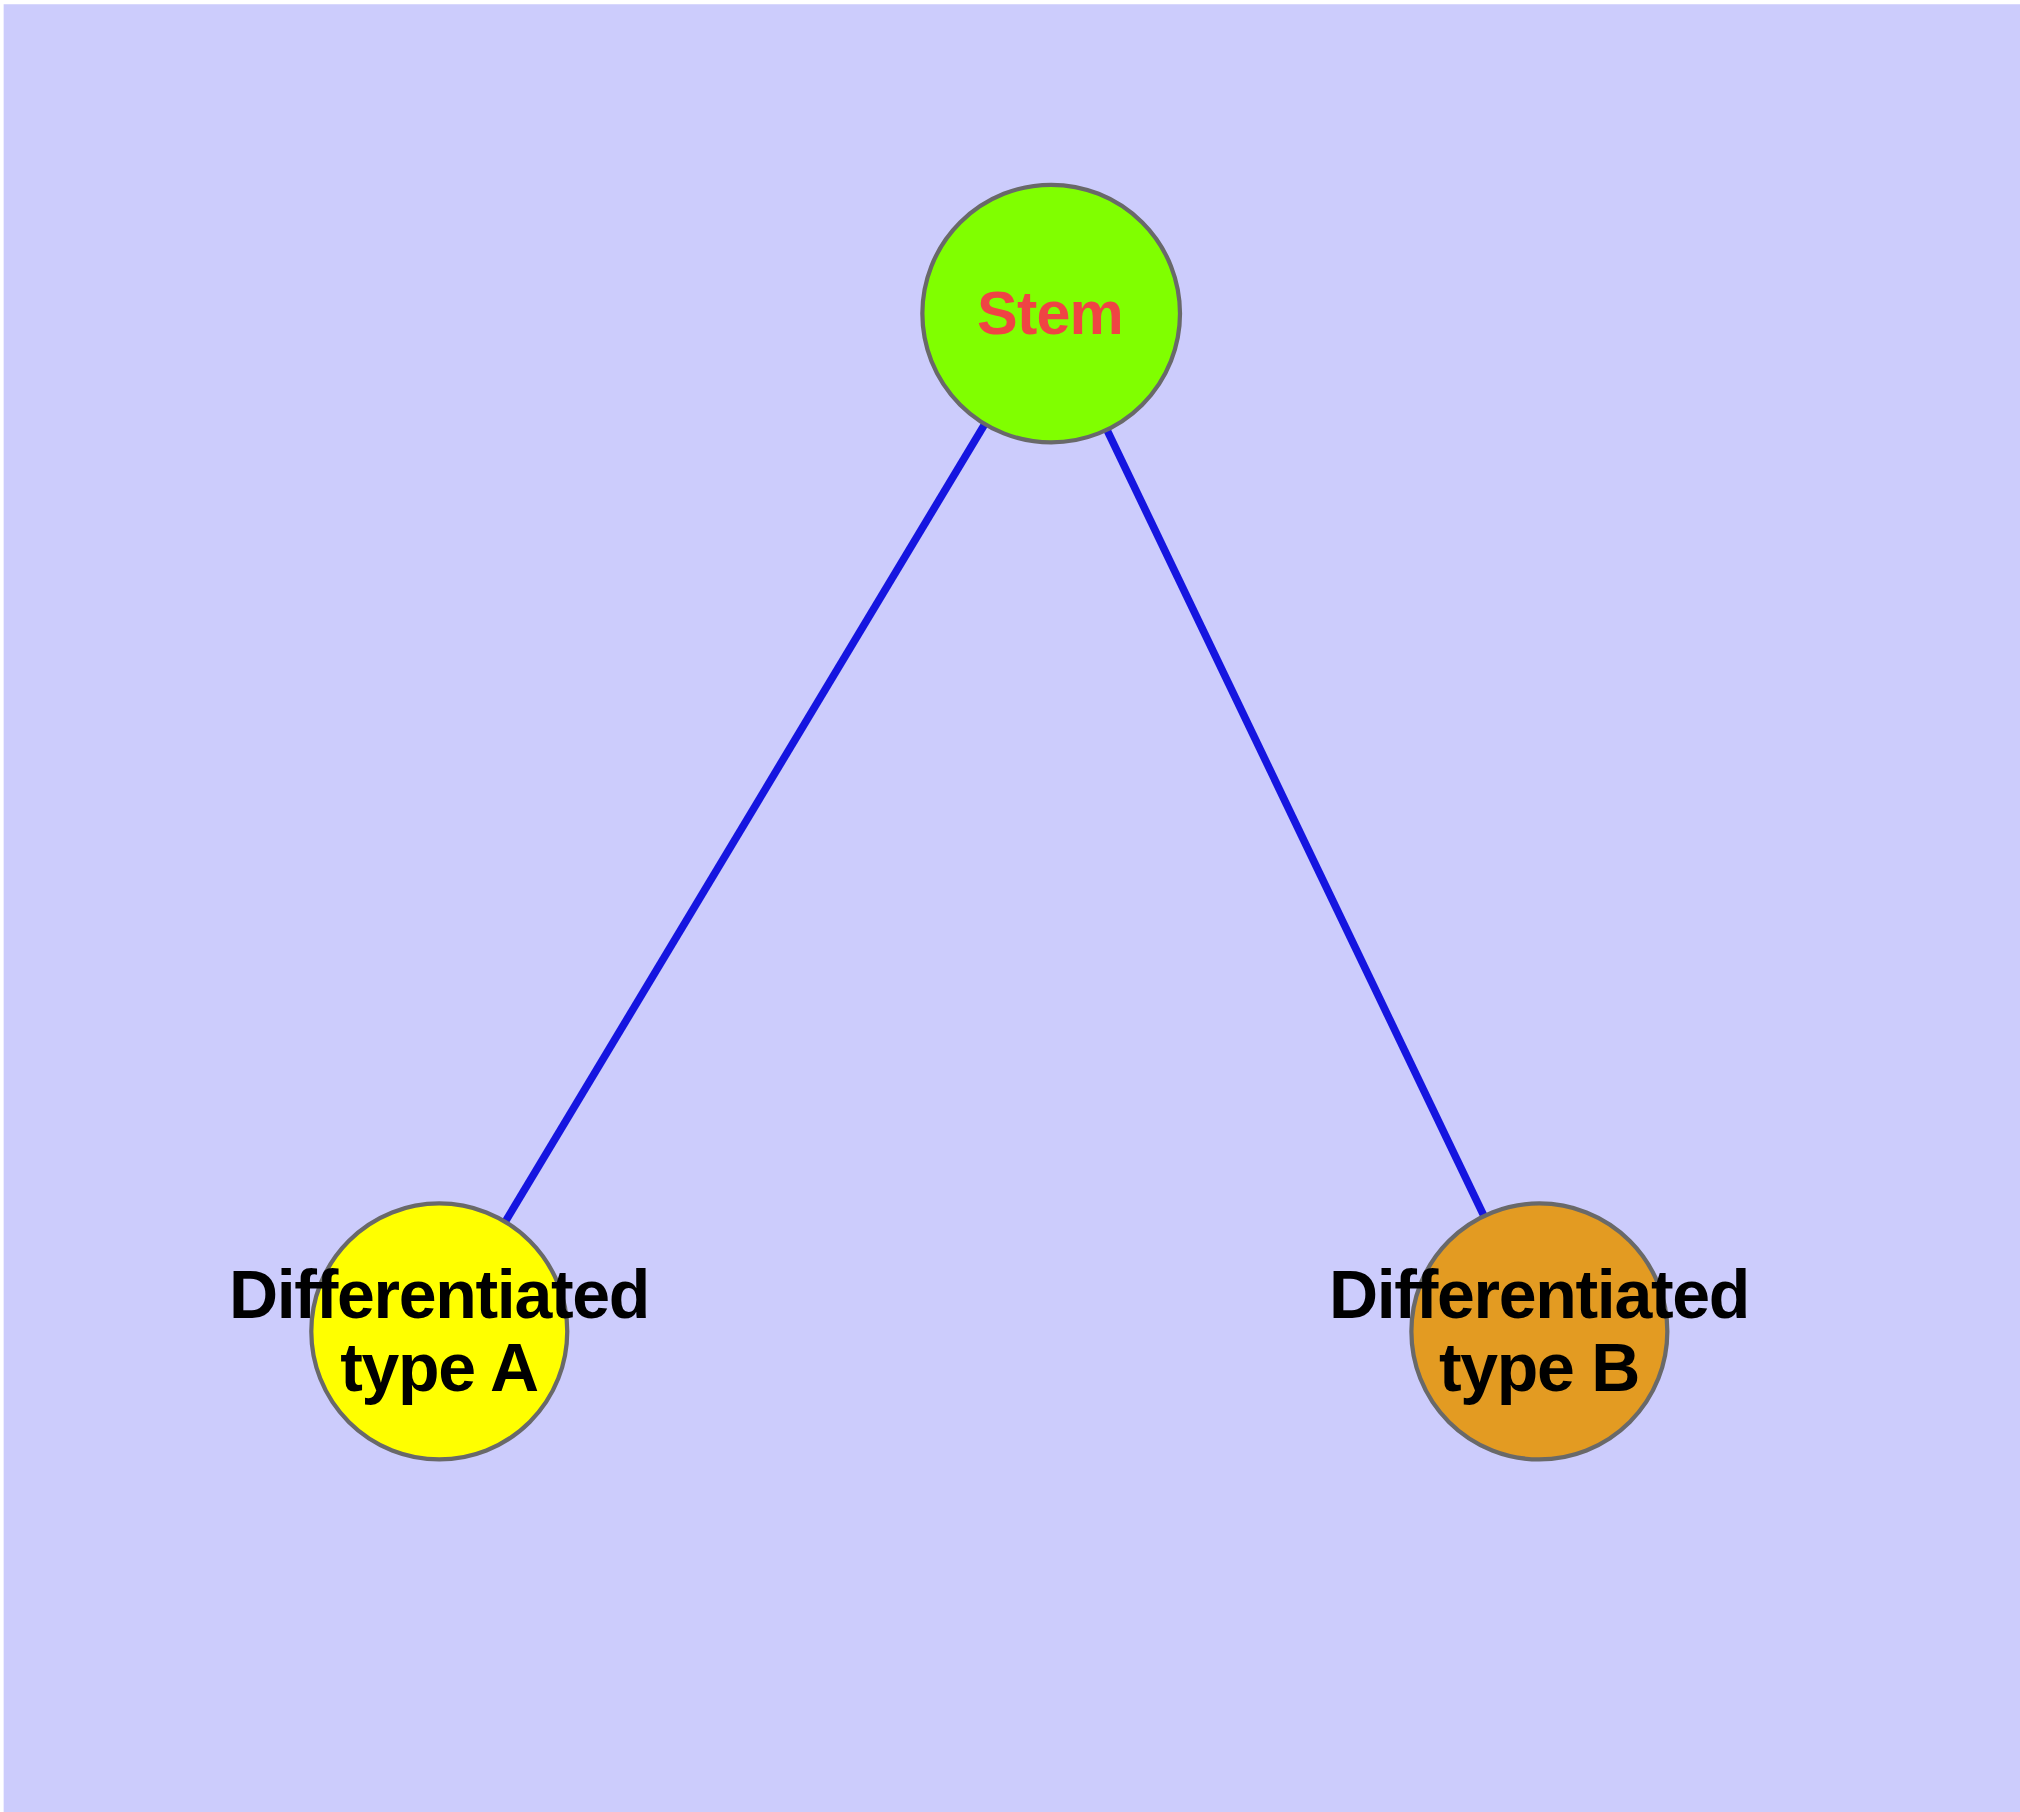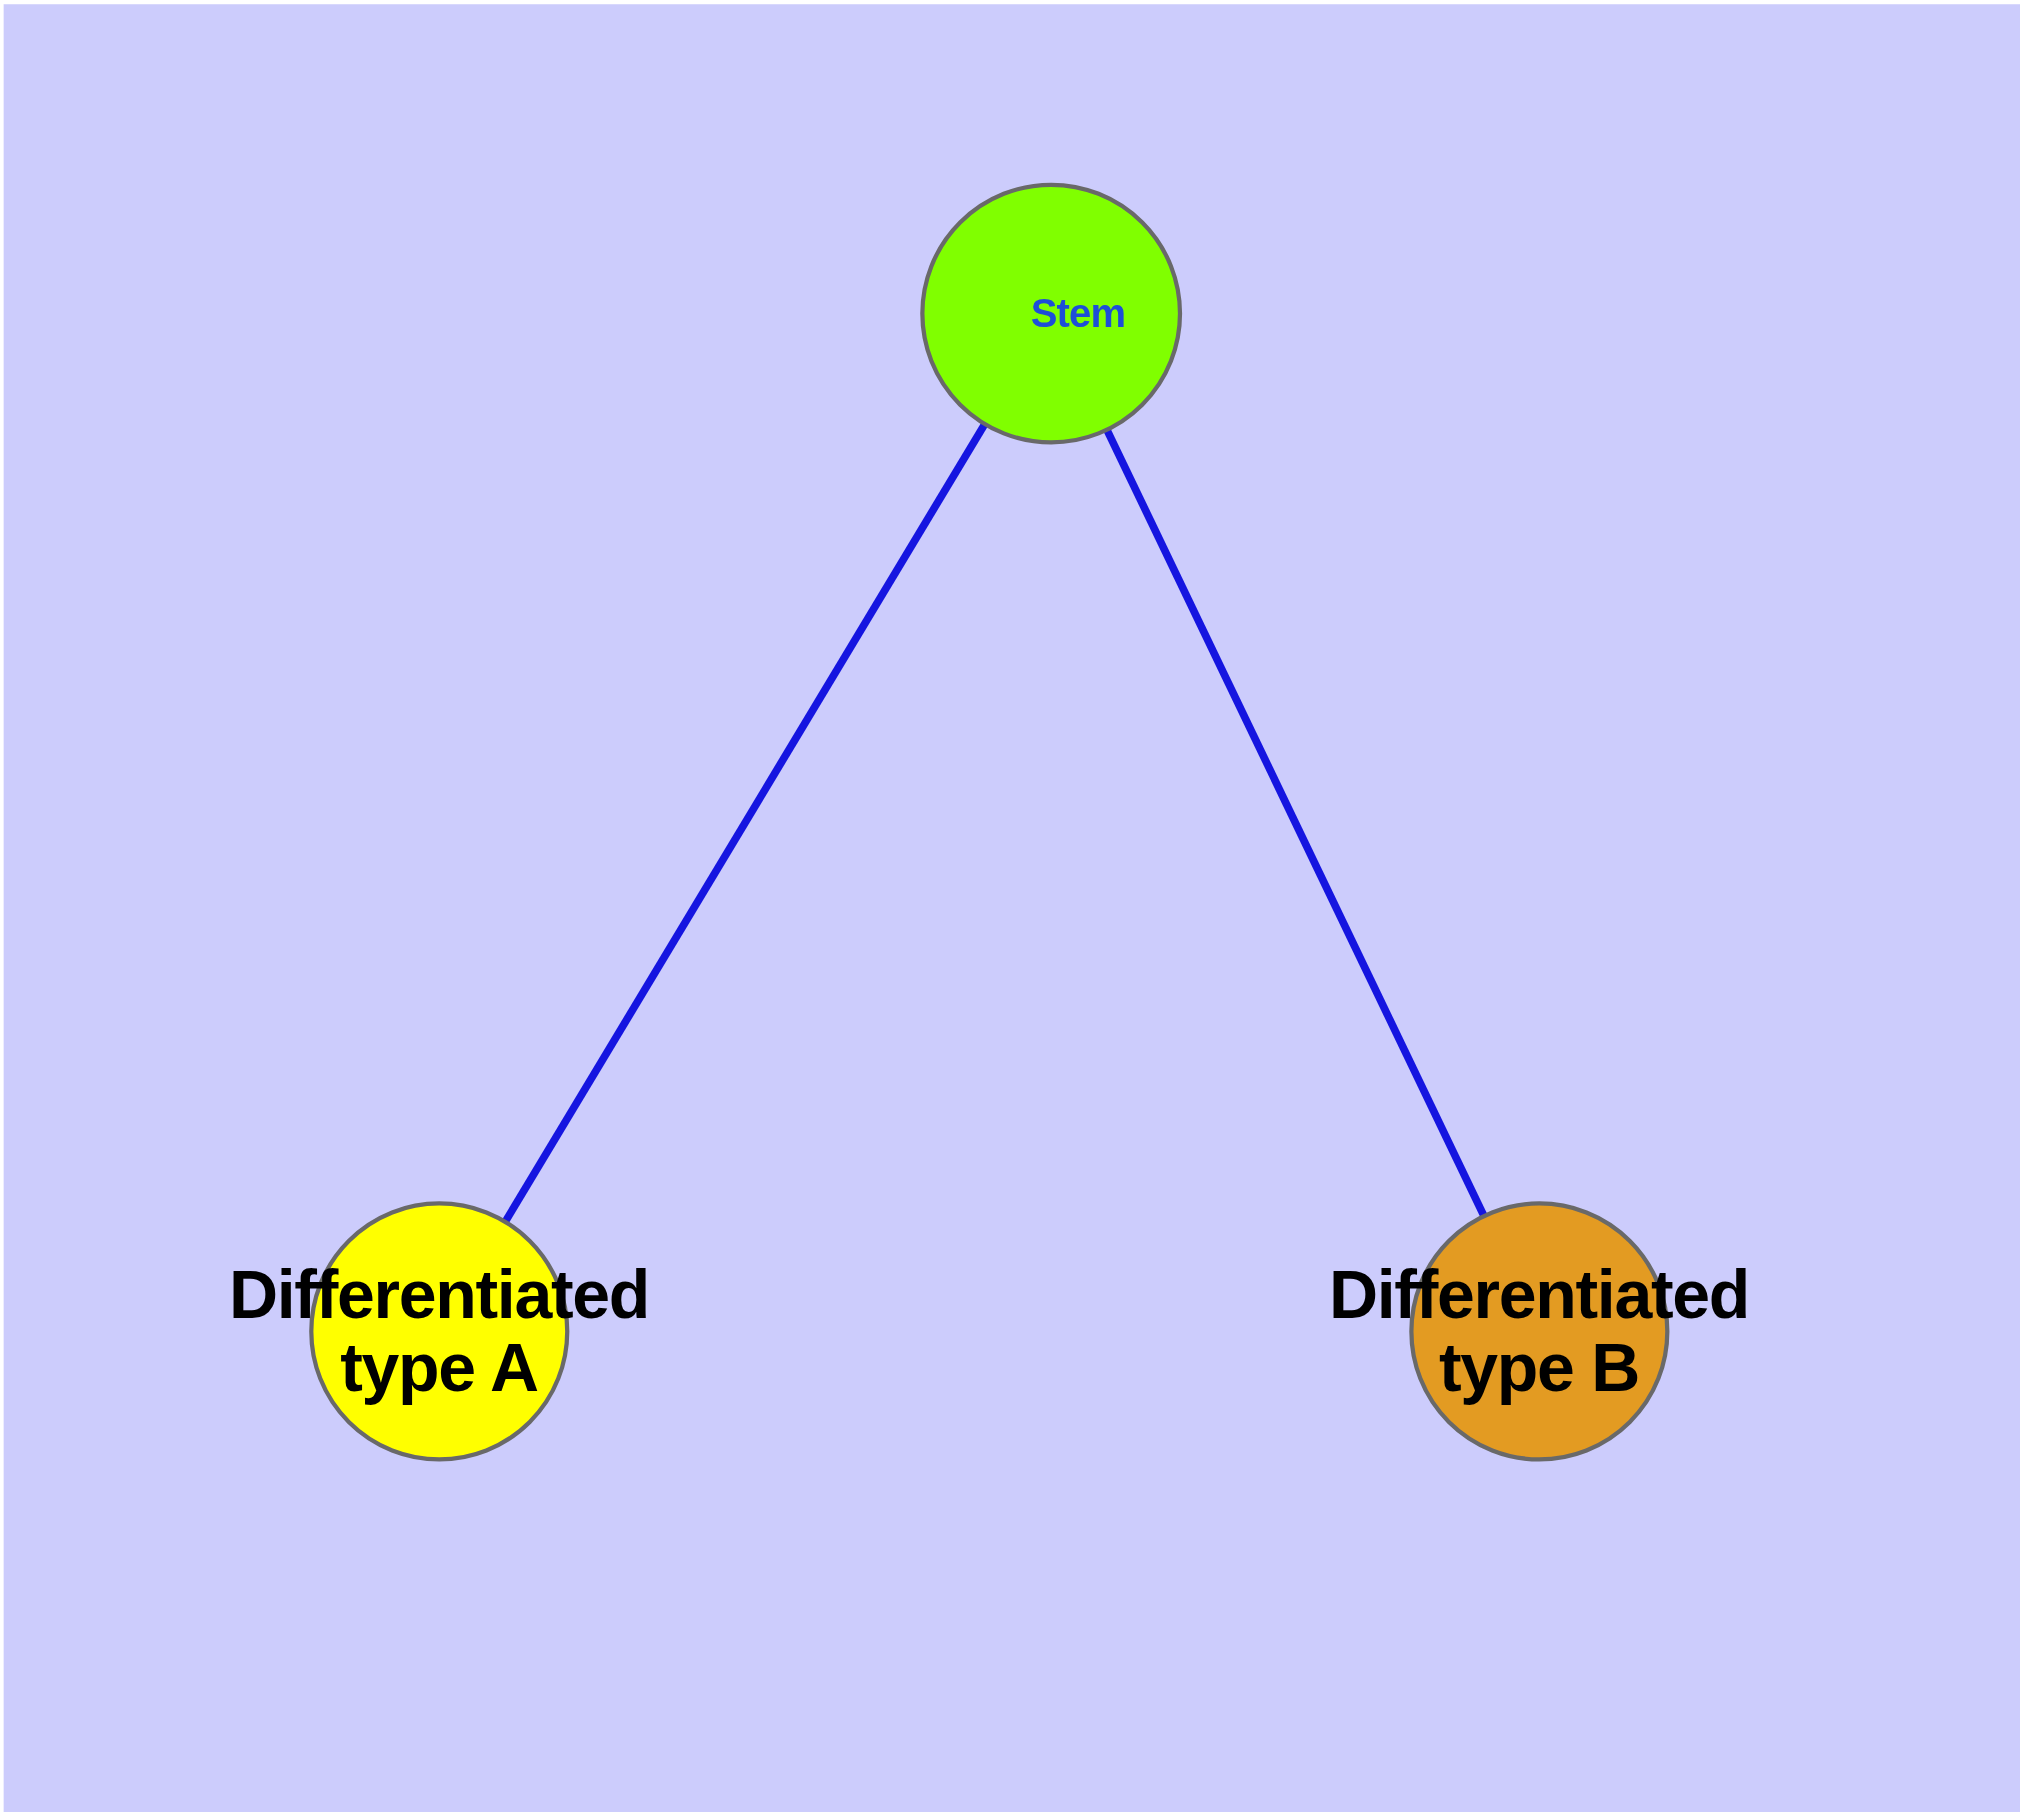--- a/index.html
+++ b/index.html
@@ -63,21 +63,21 @@
       <line id="edge-stem-diff-b" x1="1240" y1="370" x2="1816" y2="1571" stroke="#1515e0" stroke-width="9" stroke-linecap="butt"></line>
     </g>
 
     <g id="node-layer">
       <circle id="node-stem" cx="1240" cy="370" r="152" fill="#80ff00" stroke="#696969" stroke-width="5"></circle>
       <circle id="node-diff_a" cx="518" cy="1571" r="151" fill="#ffff00" stroke="#696969" stroke-width="5"></circle>
       <circle id="node-diff_b" cx="1816" cy="1571" r="151" fill="#e39b22" stroke="#696969" stroke-width="5"></circle>
     </g>
   </svg>
 
-  <div class="node-label root-label" id="label-stem" style="left: 1078px; top: 314px; font-size: 40px; color: #1d4ed8;">Stem</div>
+  <div class="node-label root-label" id="label-stem" style="left: 1050px; top: 314px; font-size: 61px; color: #ef4444;">Stem</div>
 
   <div class="node-label leaf-label" id="label-diff_a" style="left: 439px; top: 1331px; font-size: 68px; color: rgb(0, 0, 0);">Differentiated
 type A</div>
 
   <div class="node-label leaf-label" id="label-diff_b" style="left: 1539px; top: 1331px; font-size: 68px; color: rgb(0, 0, 0);">Differentiated
 type B</div>
 
 </div>
 
 

